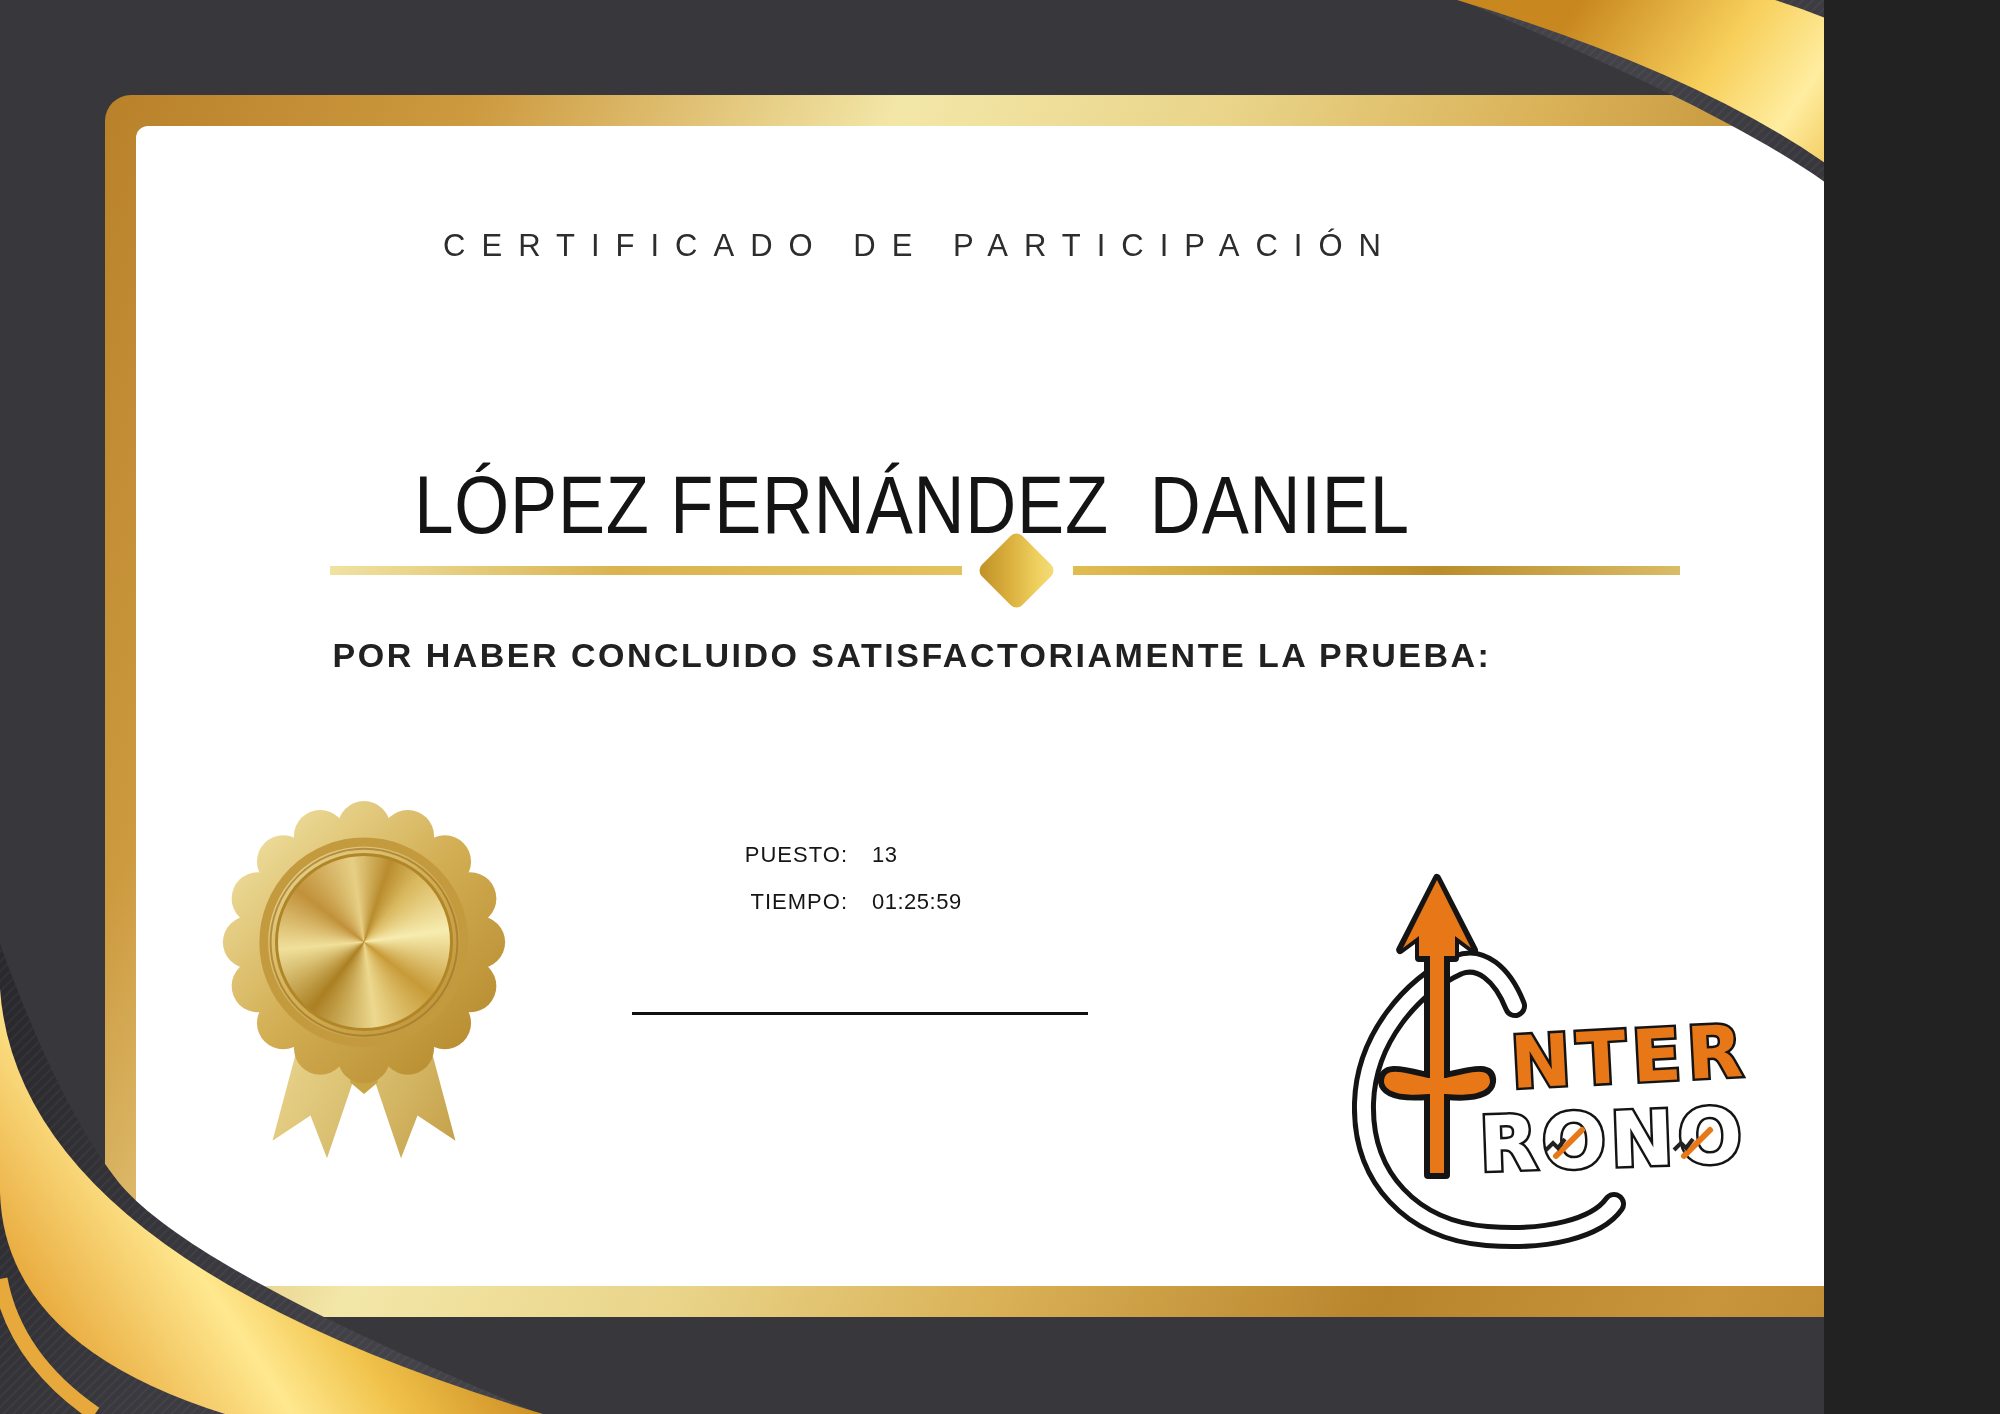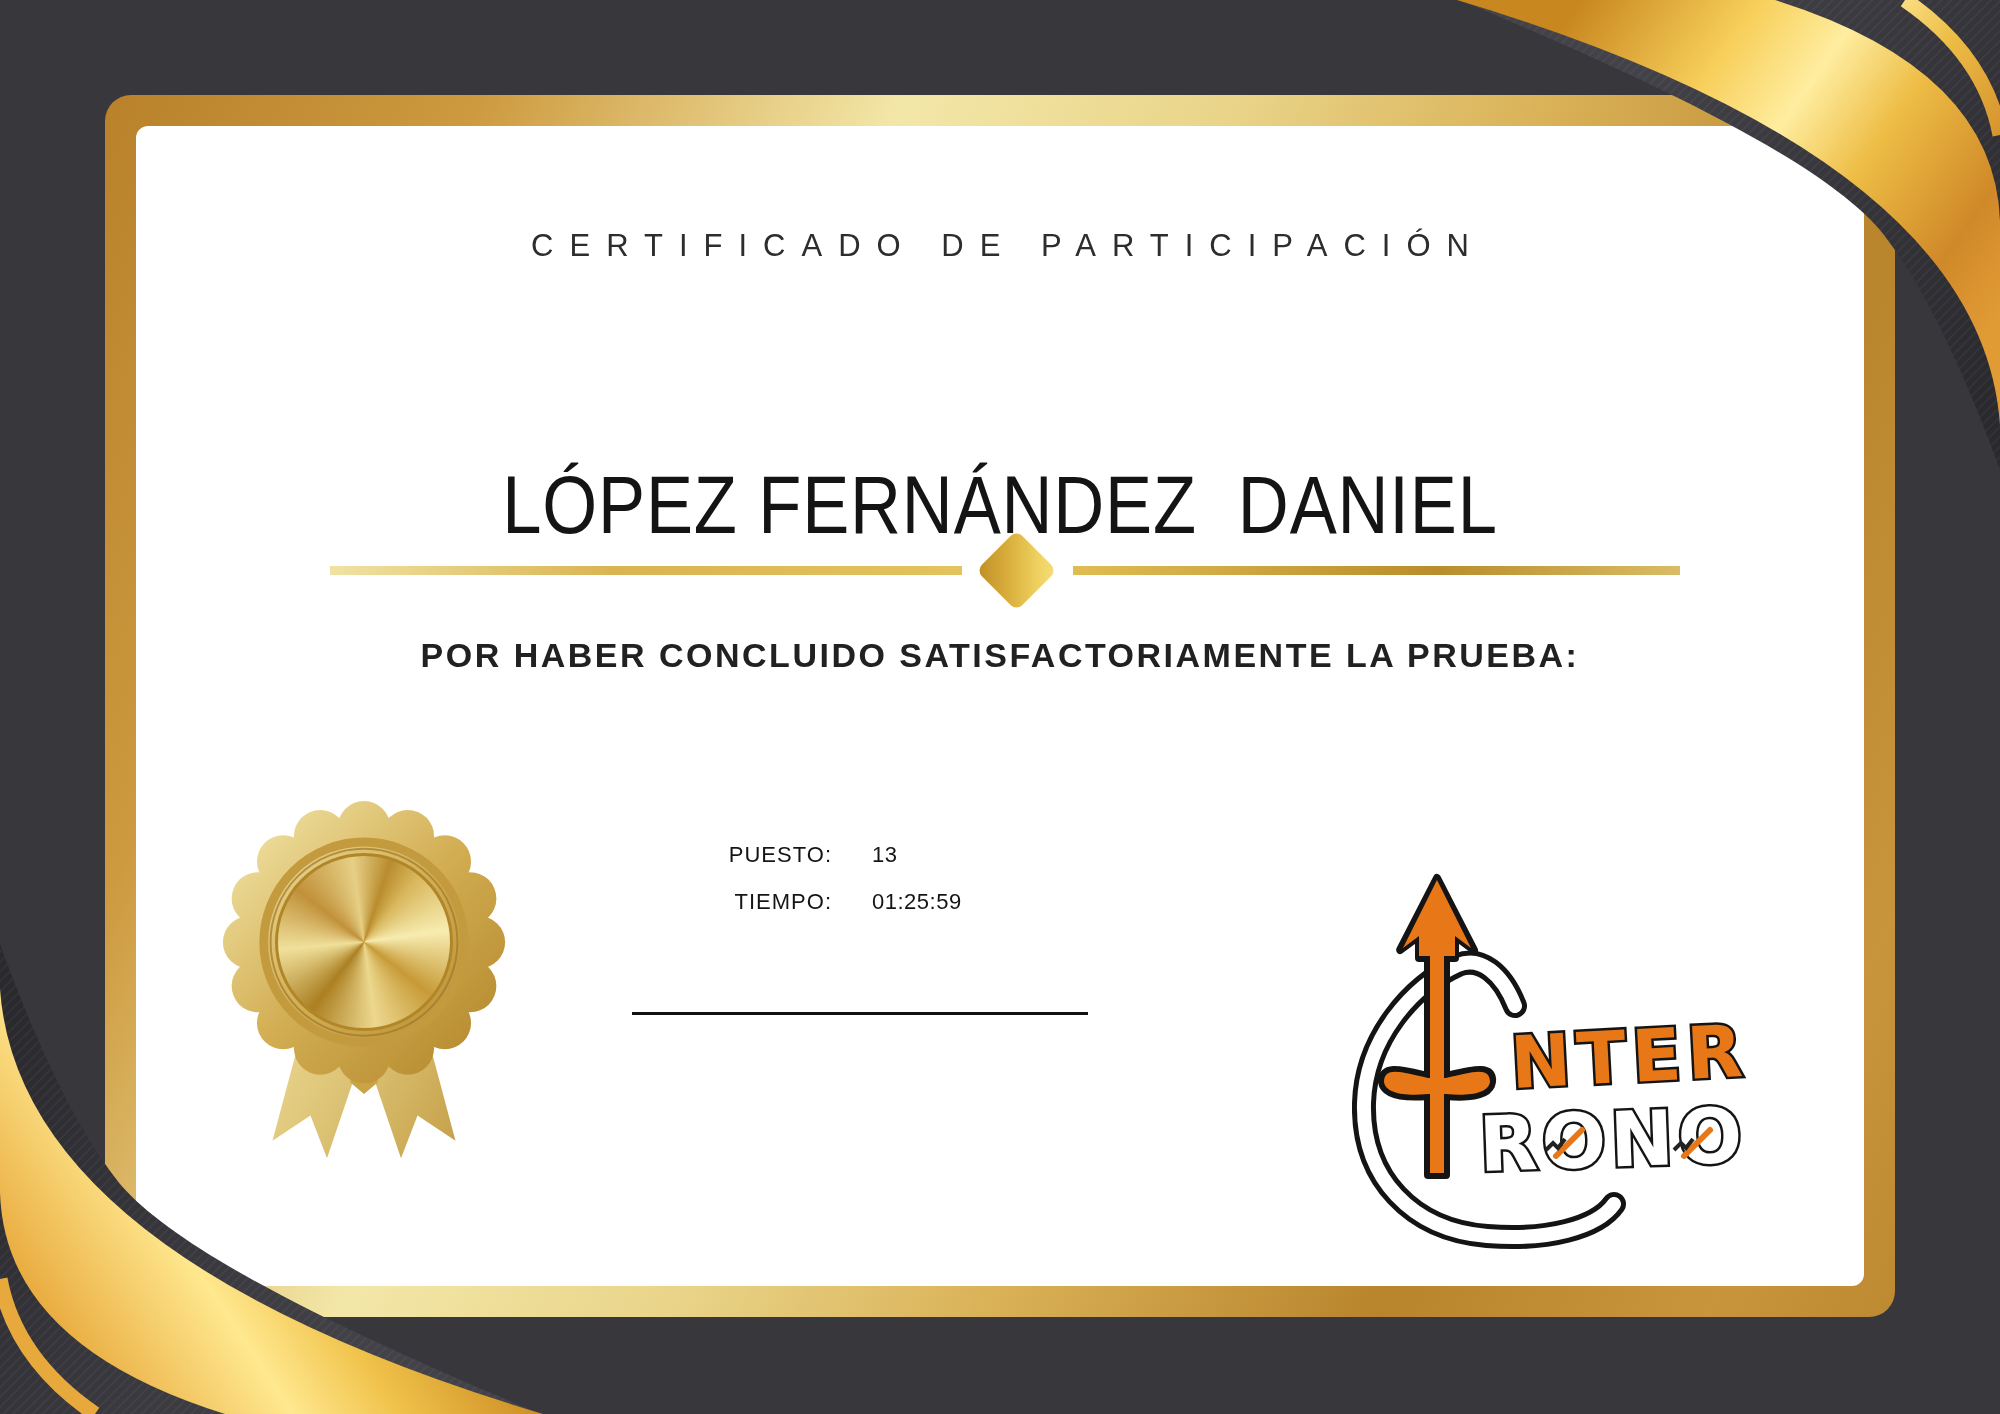--- a/index.html
+++ b/index.html
@@ -1,16 +1,16 @@
 <!DOCTYPE html>
 <html><head>
 <meta charset="utf-8">
 <style>
   html,body{margin:0;padding:0;background:#222;}
-  .stage{position:relative;width:2000px;height:1414px;overflow:hidden;
+  .stage{position:relative;width:1824px;height:1414px;overflow:hidden;
          font-family:"Liberation Sans",sans-serif;background:#84cc16;}
   
   .bg{position:absolute;inset:0;background:#38373c;}
   
   .frame{position:absolute;left:105px;top:95px;width:1790px;height:1222px;
          border-radius:26px;
          background:linear-gradient(115deg,#b8812a 0%,#cd9a3f 16%,#f3e7a8 34%,
                     #e9d489 48%,#d9b055 62%,#b8842c 78%,#c9953c 92%,#bd8a31 100%);}
   .card{position:absolute;left:31px;top:31px;right:31px;bottom:31px;
         border-radius:12px;background:#ffffff;}
@@ -30,21 +30,21 @@
   .diamond{position:absolute;left:988px;top:542px;width:57px;height:57px;
            border-radius:8px;transform:rotate(45deg);
            background:linear-gradient(45deg,#bd8e24 0%,#d9ae3c 40%,#eed05e 75%,#f4de7c 100%);}
   .statement{position:absolute;left:0;right:0;top:636px;text-align:center;
              font-size:34px;letter-spacing:2.5px;color:#212121;font-weight:700;}
   
   .results{position:absolute;left:500px;top:842px;width:592px;}
   .rrow{display:flex;align-items:baseline;height:47px;font-size:22px;color:#151515;
         letter-spacing:1px;}
   .rlabel{flex:1;text-align:right;}
-  .rvalue{width:220px;margin-left:40px;text-align:left;letter-spacing:0.5px;}
+  .rvalue{width:220px;margin-left:24px;text-align:left;letter-spacing:0.5px;}
   .sig-line{position:absolute;left:632px;top:1012px;width:456px;height:3px;background:#111;}
   
   .medal-disc{position:absolute;left:275px;top:853px;width:178px;height:178px;
               border-radius:50%;border:3px solid #b18629;box-sizing:border-box;
               background:conic-gradient(from 40deg,
                 #d9b85e,#f7ecb0 42deg,#c79a37 88deg,#ecd88e 132deg,#ab7f22 178deg,
                 #f0e09b 225deg,#c1913a 268deg,#e6cf85 312deg,#b98c2e 338deg,#d9b85e 360deg);}
   .logo-svg{position:absolute;left:1352px;top:868px;}
   .medal-svg{position:absolute;left:218px;top:798px;}
 </style>

